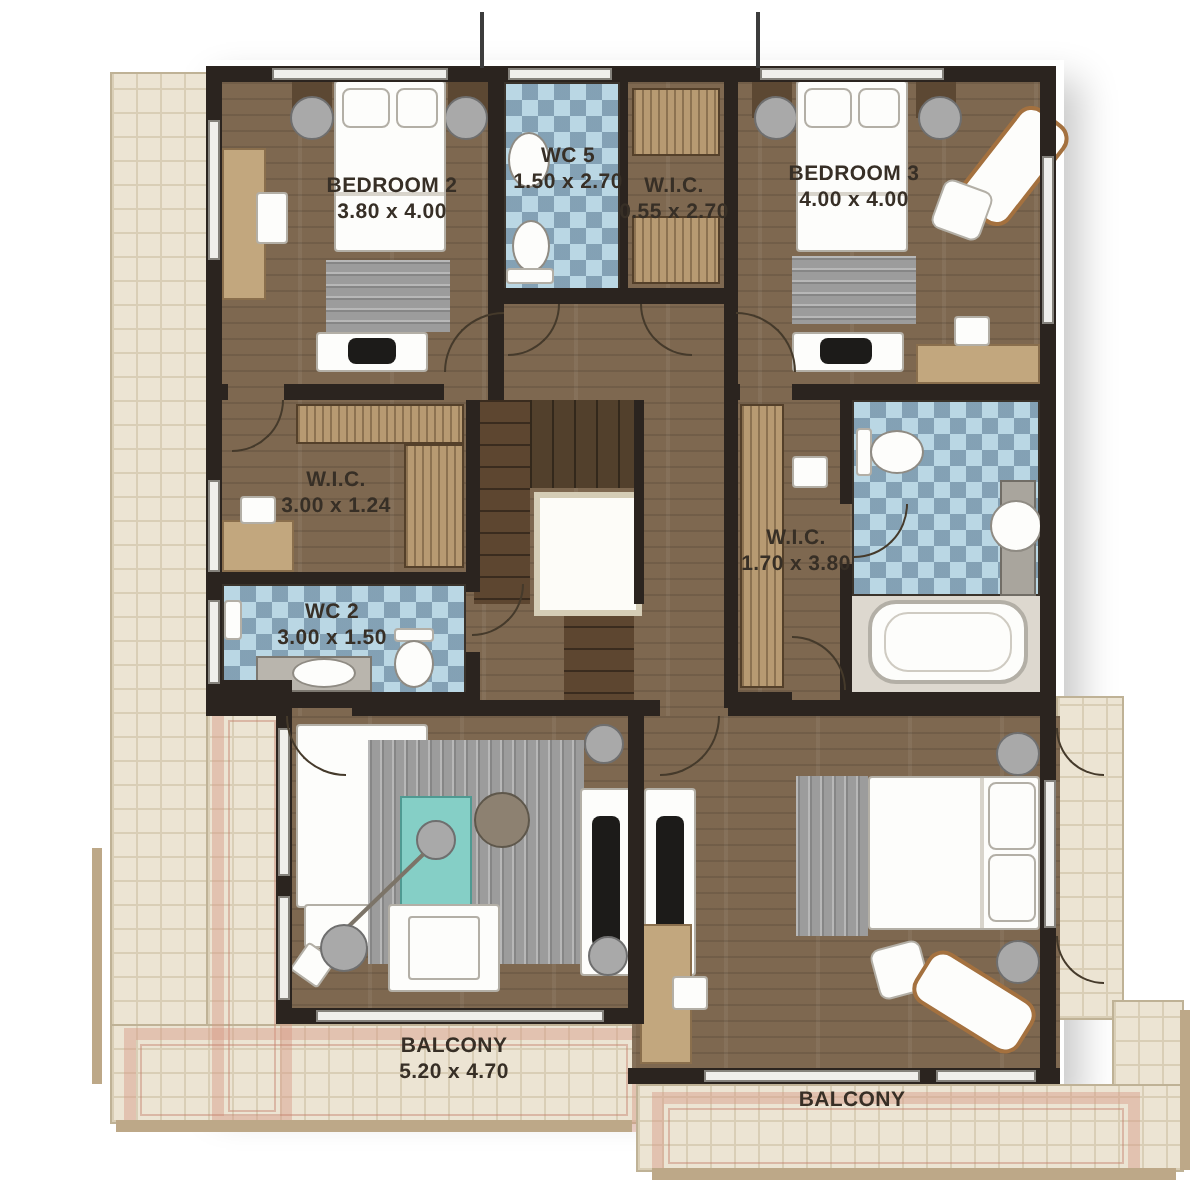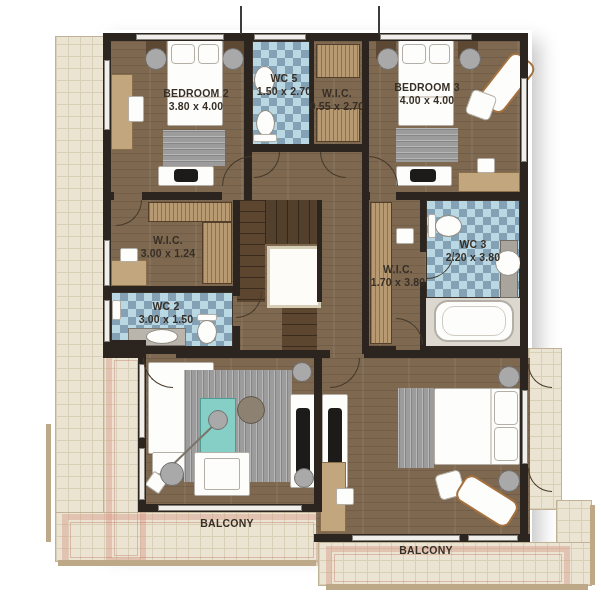--- a/index.html
+++ b/index.html
@@ -254,24 +254,21 @@
     <div>3.00 x 1.24</div>
   </div>
   <div class="rlabel" style="left:111px;top:300px;width:110px;">
     <div>WC 2</div>
     <div>3.00 x 1.50</div>
   </div>
   <div class="rlabel" style="left:343px;top:263px;width:110px;">
     <div>W.I.C.</div>
     <div>1.70 x 3.80</div>
   </div>
-  <div class="rlabel" style="left:418px;top:238px;width:110px;">
-    <div>WC 3</div>
-    <div>2.20 x 3.80</div>
-  </div>
   <div class="rlabel" style="left:157px;top:517px;width:140px;">
     <div>BALCONY</div>
+    <div>5.20 x 4.70</div>
   </div>
   <div class="rlabel" style="left:356px;top:544px;width:140px;">
     <div>BALCONY</div>
   </div>
 
 </div>
 
 </body></html>

